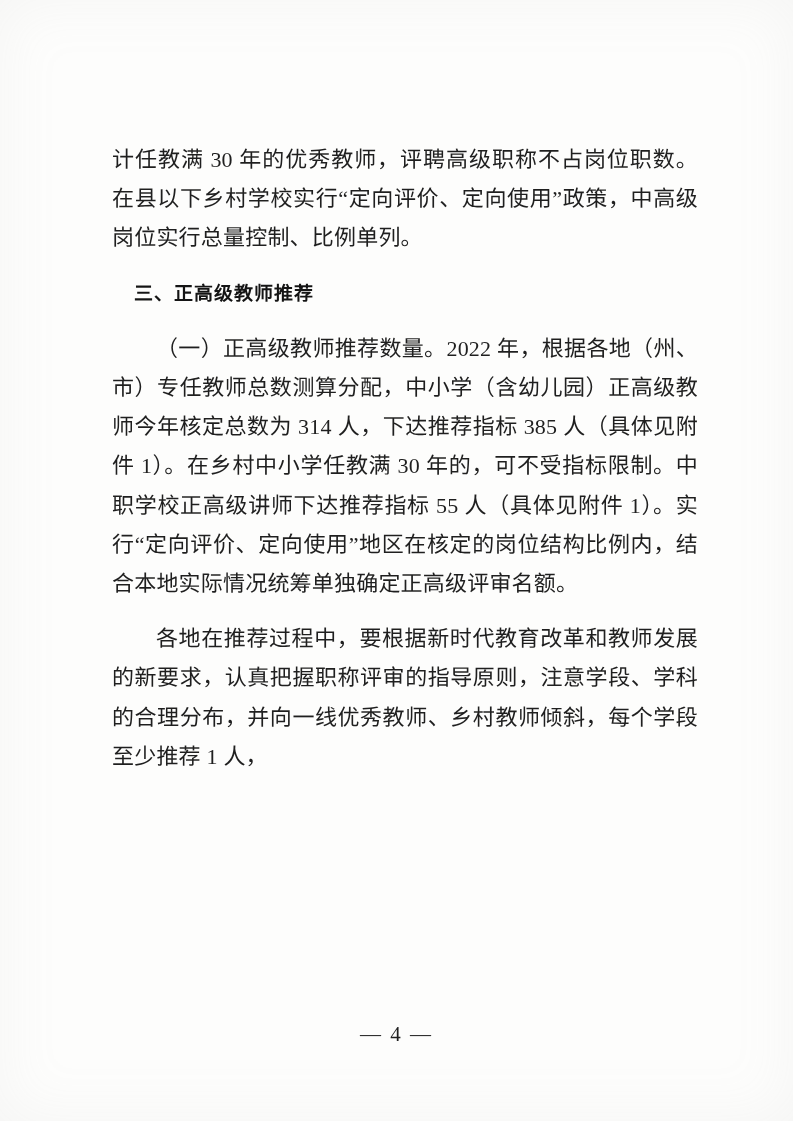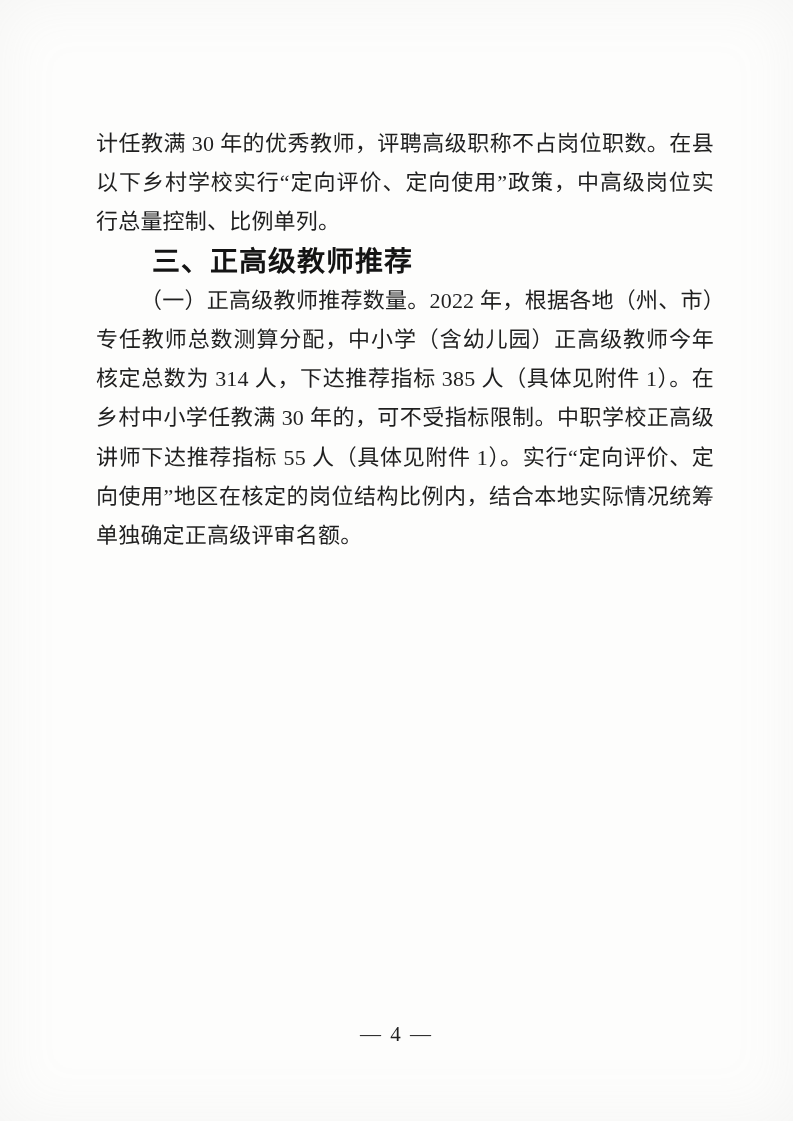--- a/index.html
+++ b/index.html
@@ -29,32 +29,32 @@
     top: 124px;
     width: 618px;
     font-size: 22px;
     line-height: 39.2px;
     color: #1f1f1f;
     text-align: justify;
     text-justify: inter-ideograph;
     letter-spacing: 0.2px;
   }
   .content p {
-    margin: 0;
+    margin: 16px;
     padding: 0;
     text-indent: 2em;
   }
   .content p.continuation {
     text-indent: 0;
   }
   .content h3.section-heading {
     margin: 0;
     padding: 0;
     text-indent: 2em;
-    font-size: 28px;
+    font-size: 19px;
     line-height: 39.2px;
     font-weight: 700;
     color: #141414;
     font-family: "Liberation Sans", sans-serif;
     letter-spacing: 1px;
   }
   .page-number {
     position: absolute;
     left: 0;
     top: 1022px;
@@ -67,15 +67,16 @@
   }
 </style>
 </head>
 <body>
 
 <div class="page">
   <div class="content">
     <p class="continuation">计任教满 30 年的优秀教师，评聘高级职称不占岗位职数。在县以下乡村学校实行“定向评价、定向使用”政策，中高级岗位实行总量控制、比例单列。</p>
     <h3 class="section-heading">三、正高级教师推荐</h3>
     <p>（一）正高级教师推荐数量。2022 年，根据各地（州、市）专任教师总数测算分配，中小学（含幼儿园）正高级教师今年核定总数为 314 人，下达推荐指标 385 人（具体见附件 1）。在乡村中小学任教满 30 年的，可不受指标限制。中职学校正高级讲师下达推荐指标 55 人（具体见附件 1）。实行“定向评价、定向使用”地区在核定的岗位结构比例内，结合本地实际情况统筹单独确定正高级评审名额。</p>
+    <p>各地在推荐过程中，要根据新时代教育改革和教师发展的新要求，认真把握职称评审的指导原则，注意学段、学科的合理分布，并向一线优秀教师、乡村教师倾斜，每个学段至少推荐 1 人，</p>
   </div>
   <div class="page-number">— 4 —</div>
 </div>
 
 </body></html>

